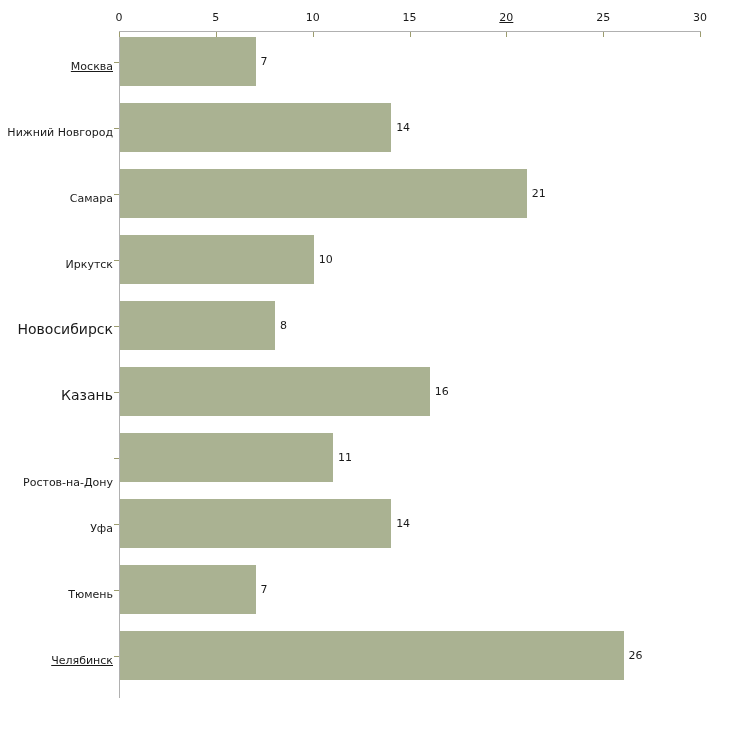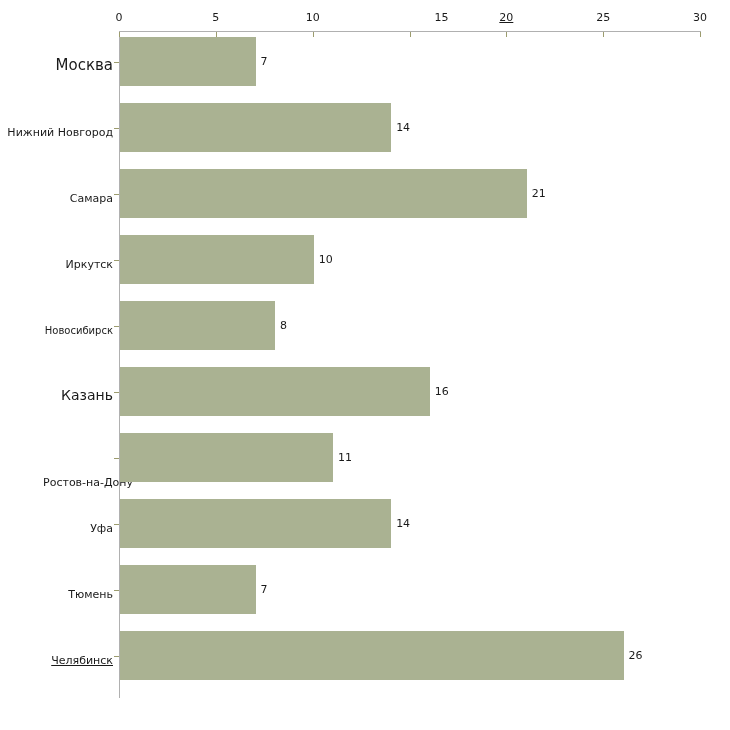--- a/index.html
+++ b/index.html
@@ -98,43 +98,43 @@
   <div class="axis-left-line"></div>
 
   <div id="xticks-layer">
       <div class="xtick-mark" style="left: 119px; background: rgb(156, 156, 110);"></div>
       <div class="xtick-label" style="left: 119px; color: rgb(26, 26, 26);">0</div>
       <div class="xtick-mark" style="left: 215.833px; background: rgb(156, 156, 110);"></div>
       <div class="xtick-label" style="left: 215.833px; color: rgb(26, 26, 26);">5</div>
       <div class="xtick-mark" style="left: 312.667px; background: rgb(156, 156, 110);"></div>
       <div class="xtick-label" style="left: 312.667px; color: rgb(26, 26, 26);">10</div>
       <div class="xtick-mark" style="left: 409.5px; background: rgb(156, 156, 110);"></div>
-      <div class="xtick-label" style="left: 409.5px; color: rgb(26, 26, 26); margin-left: 32px;">15</div>
+      <div class="xtick-label" style="left: 409.5px; color: rgb(26, 26, 26);">15</div>
       <div class="xtick-mark" style="left: 506.333px; background: rgb(156, 156, 110);"></div>
       <div class="xtick-label" style="left: 506.333px; color: rgb(26, 26, 26); text-decoration: underline;">20</div>
       <div class="xtick-mark" style="left: 603.167px; background: rgb(156, 156, 110);"></div>
       <div class="xtick-label" style="left: 603.167px; color: rgb(26, 26, 26); text-align: right;">25</div>
       <div class="xtick-mark" style="left: 700px; background: rgb(156, 156, 110);"></div>
       <div class="xtick-label" style="left: 700px; color: rgb(26, 26, 26);">30</div>
     </div>
 
   <div id="ylabels-layer">
-      <div class="cat-label-wrap" style="top: 54.5px;"><span style="font-size: 15px; color: rgb(26, 26, 26);">Москва</span></div>
+      <div class="cat-label-wrap" style="top: 54.5px;"><span style="font-size: 11px; color: rgb(26, 26, 26); text-decoration: underline;">Москва</span></div>
       <div class="ytick-mark" style="top: 61.5px; background: rgb(156, 156, 110);"></div>
       <div class="cat-label-wrap" style="top: 120.5px;"><span style="font-size: 11px; color: rgb(26, 26, 26);">Нижний Новгород</span></div>
       <div class="ytick-mark" style="top: 127.5px; background: rgb(156, 156, 110);"></div>
       <div class="cat-label-wrap" style="top: 186.5px;"><span style="font-size: 11px; color: rgb(26, 26, 26);">Самара</span></div>
       <div class="ytick-mark" style="top: 193.5px; background: rgb(156, 156, 110);"></div>
       <div class="cat-label-wrap" style="top: 252.5px;"><span style="font-size: 11px; color: rgb(26, 26, 26);">Иркутск</span></div>
       <div class="ytick-mark" style="top: 259.5px; background: rgb(156, 156, 110);"></div>
-      <div class="cat-label-wrap" style="top: 318.5px;"><span style="font-size: 10px; color: rgb(26, 26, 26);">Новосибирск</span></div>
+      <div class="cat-label-wrap" style="top: 318.5px;"><span style="font-size: 14px; color: rgb(26, 26, 26);">Новосибирск</span></div>
       <div class="ytick-mark" style="top: 325.5px; background: rgb(156, 156, 110);"></div>
       <div class="cat-label-wrap" style="top: 384.5px;"><span style="font-size: 14px; color: rgb(26, 26, 26);">Казань</span></div>
       <div class="ytick-mark" style="top: 391.5px; background: rgb(156, 156, 110);"></div>
-      <div class="cat-label-wrap" style="top: 471px; padding-left: 20px;"><span style="font-size: 11px; color: rgb(26, 26, 26);">Ростов-на-Дону</span></div>
+      <div class="cat-label-wrap" style="top: 471px;"><span style="font-size: 11px; color: rgb(26, 26, 26);">Ростов-на-Дону</span></div>
       <div class="ytick-mark" style="top: 457.5px; background: rgb(156, 156, 110);"></div>
       <div class="cat-label-wrap" style="top: 516.5px;"><span style="font-size: 11px; color: rgb(26, 26, 26);">Уфа</span></div>
       <div class="ytick-mark" style="top: 523.5px; background: rgb(156, 156, 110);"></div>
       <div class="cat-label-wrap" style="top: 582.5px;"><span style="font-size: 11px; color: rgb(26, 26, 26);">Тюмень</span></div>
       <div class="ytick-mark" style="top: 589.5px; background: rgb(156, 156, 110);"></div>
       <div class="cat-label-wrap" style="top: 648.5px; text-decoration: underline;"><span style="font-size: 11px; color: rgb(26, 26, 26);">Челябинск</span></div>
       <div class="ytick-mark" style="top: 655.5px; background: rgb(156, 156, 110);"></div>
     </div>
 
   <div id="bars-layer">

